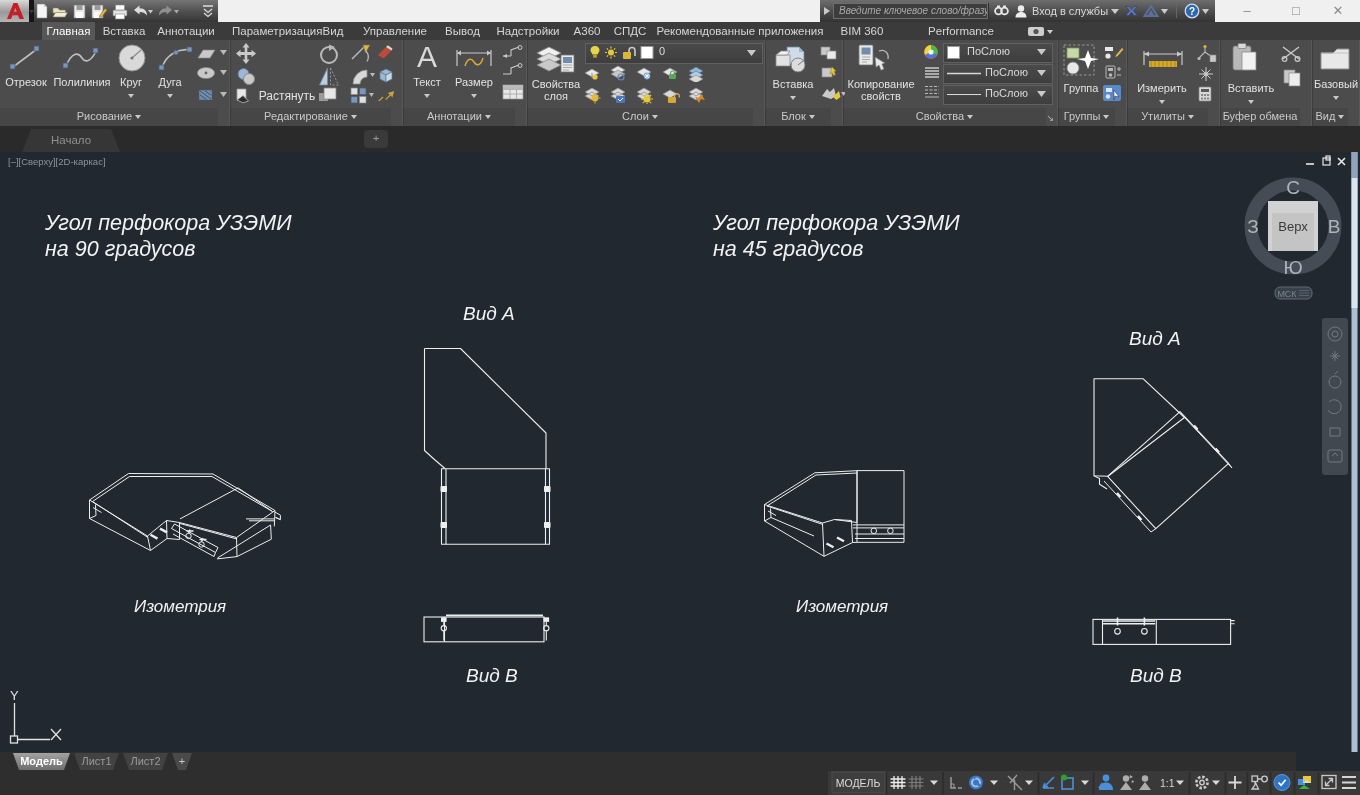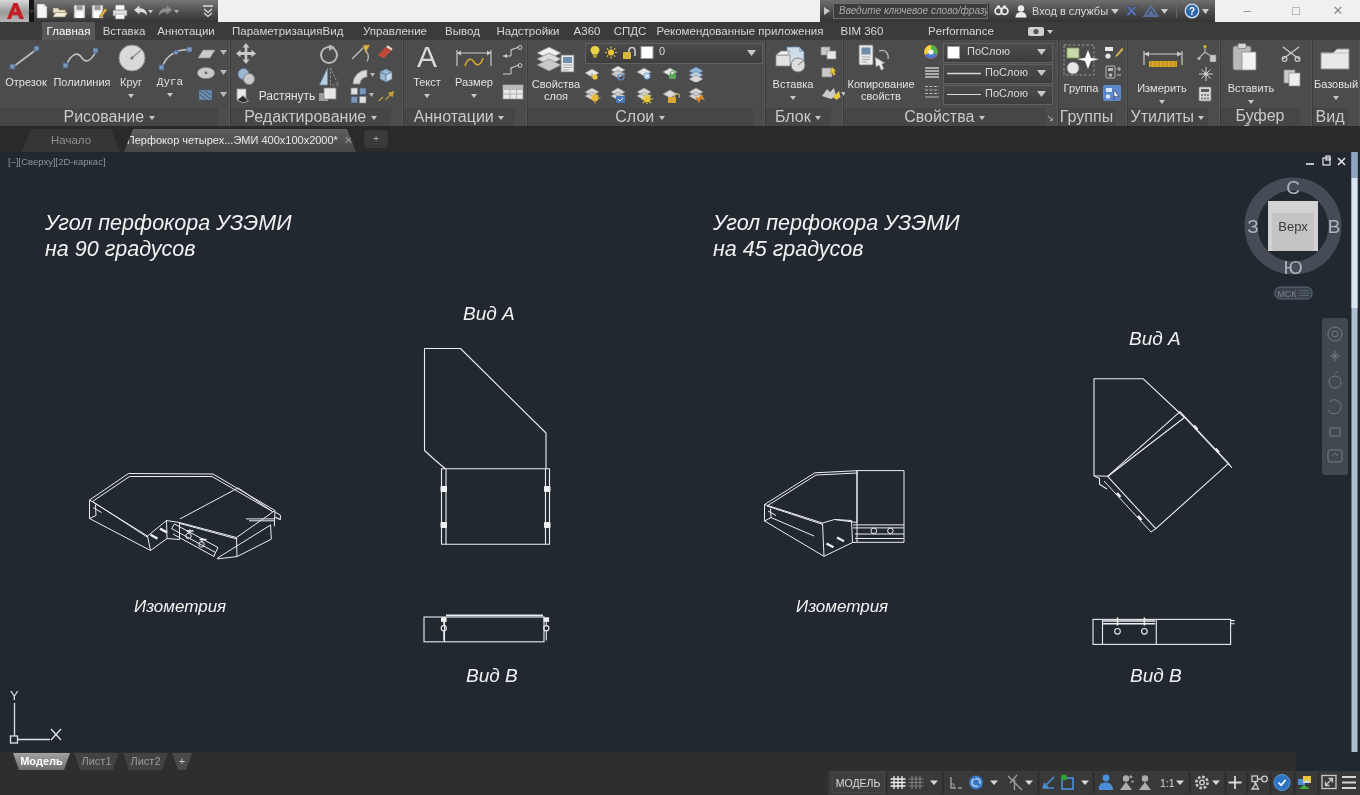--- a/index.html
+++ b/index.html
@@ -15,21 +15,21 @@
 .winbtn{top:0;height:22px;color:#8a8a8a;font-size:13px;line-height:21px;text-align:center;width:30px;}
 #searchbox{left:833px;top:3px;width:148px;height:14px;background:#3d3d3d;border:1px solid #6e6e6e;color:#a9a9a9;font-size:10px;font-style:italic;line-height:14px;padding-left:5px;overflow:hidden;white-space:nowrap;}
 .ictxt{color:#d8d8d8;font-size:11px;line-height:22px;}
 
 #ribbontabs{left:0;top:22px;width:1360px;height:18px;background:#3b3b3b;}
 .rtab{position:absolute;top:0;height:18px;line-height:18px;color:#d6d6d6;font-size:11.5px;text-align:center;white-space:nowrap;}
 #rtab-active{background:#575757;color:#fff;}
 
 #ribbon{left:0;top:40px;width:1360px;height:86px;background:#4c4c4c;}
 .panel{position:absolute;top:0;height:86px;border-right:1px solid #3e3e3e;box-shadow:inset -1px 0 0 #585858;}
-.plabel{position:absolute;left:0;right:12px;bottom:0;height:18px;color:#c9c9c9;font-size:16px;text-align:center;line-height:17px;background:rgba(0,0,0,0.07);}
+.plabel{position:absolute;left:0;right:12px;bottom:0;height:18px;color:#c9c9c9;font-size:11px;text-align:center;line-height:17px;background:rgba(0,0,0,0.07);}
 .bigbtn{position:absolute;top:3px;text-align:center;color:#e2e2e2;font-size:11px;}
 .bigbtn .lbl{margin-top:2px;line-height:12px;}
 .dArr{display:inline-block;width:0;height:0;border-left:3px solid transparent;border-right:3px solid transparent;border-top:4px solid #c9c9c9;vertical-align:middle;}
 
 #filetabs{left:0;top:126px;width:1360px;height:26px;background:#2a2a2a;}
 .ftab{position:absolute;top:3px;height:23px;line-height:22px;font-size:11.5px;text-align:center;border-radius:4px 4px 0 0;}
 
 #canvas{left:0;top:152px;width:1360px;height:600px;background:#212830;}
 
 #bottom{left:0;top:752px;width:1296px;height:43px;background:#2e2e2e;}
@@ -169,21 +169,21 @@
           <path d="M17 15 L26 7" stroke="#8a8a8a" stroke-width="1.2"></path>
           <circle cx="17" cy="15" r="1.6" fill="#777"></circle>
         </svg>
       <div class="bigbtn" style="left:105px;width:52px;top:34px;"><div class="lbl">Круг</div><span class="dArr" style="margin-top:2px;"></span></div>
       <svg class="abs" style="left:158px;top:4px;" width="36" height="28">
           <path d="M4 24 C8 10 22 4 32 6" stroke="#bfbfbf" stroke-width="1.6" fill="none"></path>
           <rect x="1" y="21" width="5" height="5" fill="#7b96b8" stroke="#44597a" stroke-width="0.8"></rect>
           <circle cx="18" cy="8.5" r="2.4" fill="#7b96b8" stroke="#44597a" stroke-width="0.8"></circle>
           <rect x="29" y="3" width="5" height="5" fill="#7b96b8" stroke="#44597a" stroke-width="0.8"></rect>
         </svg>
-      <div class="bigbtn" style="left:146px;width:48px;top:34px;font-family:Liberation Mono, monospace;"><div class="lbl">Дуга</div><span class="dArr" style="margin-top:2px;"></span></div>
+      <div class="bigbtn" style="left:146px;width:48px;top:34px;"><div class="lbl">Дуга</div><span class="dArr" style="margin-top:2px;"></span></div>
       <svg class="abs" style="left:196px;top:6px;" width="32" height="15">
           <path d="M2 12 l5 -8 h12 l-5 8 z" fill="#c9c9c9" stroke="#888" stroke-width="0.7"></path>
           <path d="M24 4 l7 0 -3.5 5z" fill="#b9b9b9"></path>
         </svg>
       <svg class="abs" style="left:196px;top:26px;" width="32" height="15">
           <ellipse cx="10" cy="7" rx="8.6" ry="5.6" fill="#c9c9c9" stroke="#888" stroke-width="0.7"></ellipse>
           <circle cx="10" cy="7" r="1.4" fill="#666"></circle>
           <path d="M24 4 l7 0 -3.5 5z" fill="#b9b9b9"></path>
         </svg>
       <svg class="abs" style="left:196px;top:47px;" width="32" height="16">
@@ -545,21 +545,20 @@
       <svg class="abs" style="left:6px;top:5px;" width="36" height="28">
           <path d="M3 8 h12 l4 -4 h12 v20 h-28z" fill="#e8e8e8" stroke="#909090" stroke-width="1"></path>
           <path d="M3 8 h28" stroke="#b9b9b9" stroke-width="0.8"></path>
         </svg>
       <div class="bigbtn" style="left:0px;width:48px;top:36px;"><div class="lbl">Базовый</div><span class="dArr" style="margin-top:2px;"></span></div>
     </div>
   </div>
 
   <div class="abs" id="filetabs">
     <div class="ftab" style="left:22px;width:98px;background:#363636;color:#8f8f8f;clip-path:polygon(9px 0,calc(100% - 9px) 0,100% 100%,0 100%);">Начало</div>
-    <div class="ftab" style="left:124px;width:232px;background:linear-gradient(#5e5e5e,#474747);color:#e8e8e8;clip-path:polygon(9px 0,calc(100% - 9px) 0,100% 100%,0 100%);font-size:11px;">Перфокор четырех...ЭМИ 400x100x2000*&nbsp; <span style="color:#9a9a9a;">✕</span></div>
     <div class="ftab" style="left:364px;width:24px;background:#3a3a3a;color:#9a9a9a;border-radius:4px;height:18px;top:4px;line-height:17px;">+</div>
   </div>
 
   <div class="abs" id="canvas">
     <svg width="1360" height="600" viewBox="0 152 1360 600" font-family="Liberation Sans, sans-serif" style="opacity:0.999;">
 
       <text x="8" y="165" font-size="9.5" fill="#8b949e">[–][Сверху][2D-каркас]</text>
 
       <g stroke="#e8e8e8" stroke-width="1.6" fill="none">
         <path d="M1306 164 h8"></path>

